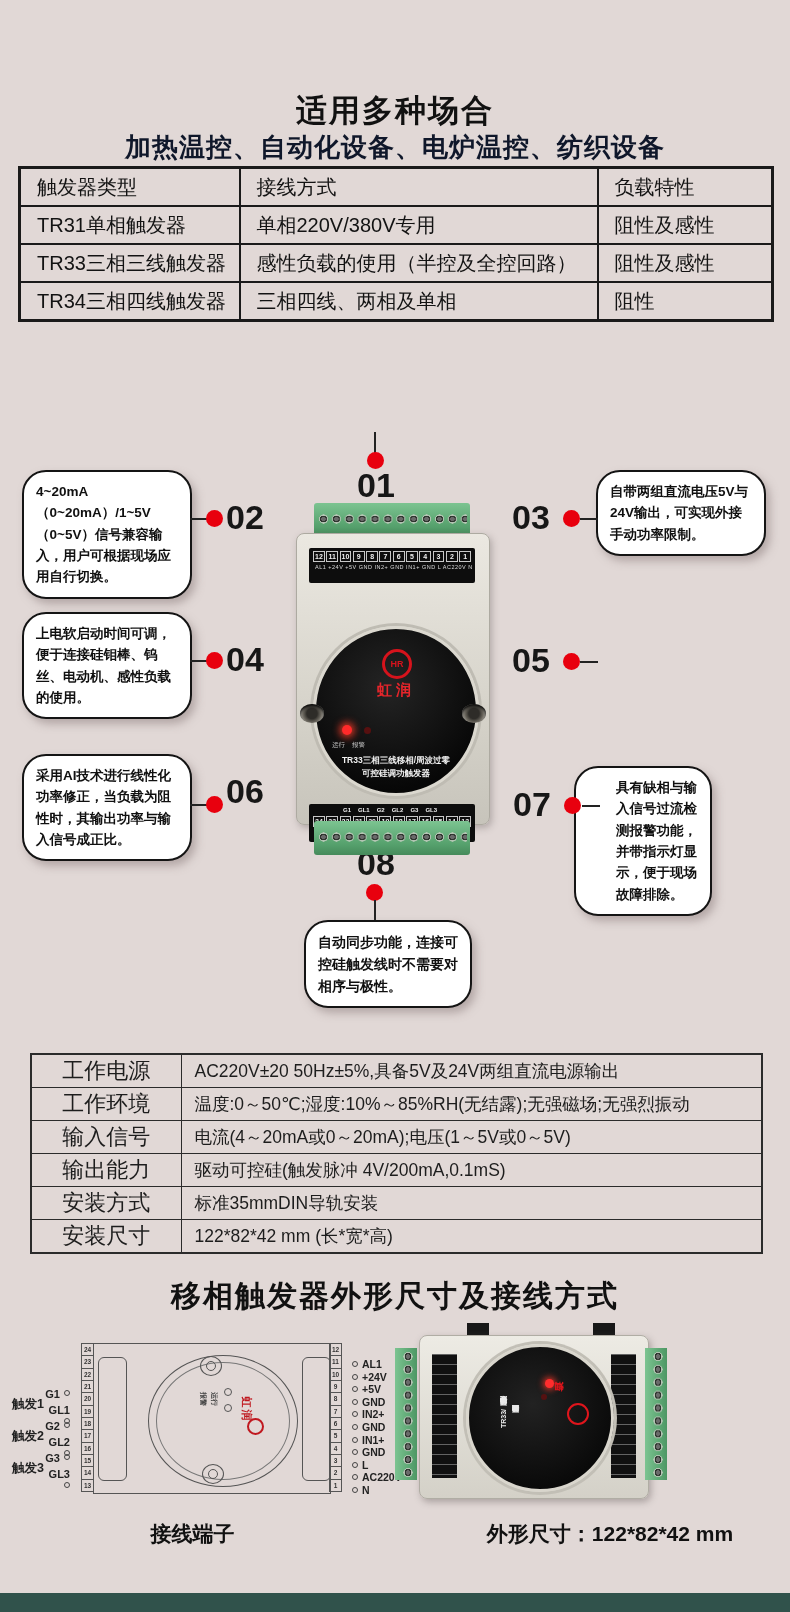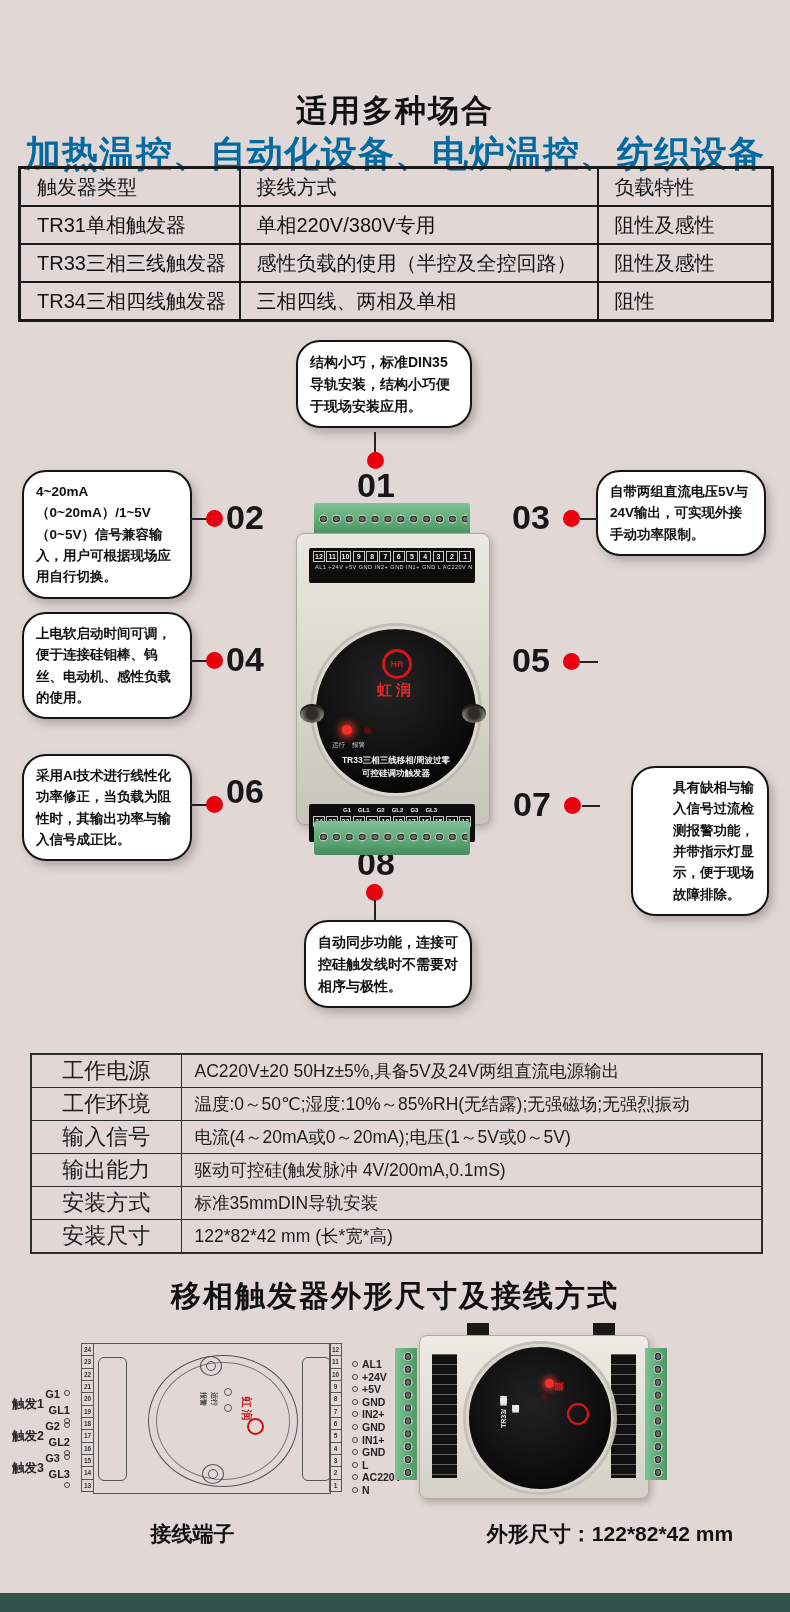--- a/index.html
+++ b/index.html
@@ -2,21 +2,21 @@
 <html><head>
 <meta charset="utf-8">
 <style>
   html,body{margin:0;padding:0;}
   .page{position:relative;width:790px;height:1612px;background:#e1d8d6;overflow:hidden;
         font-family:"Liberation Sans","DejaVu Sans",sans-serif;color:#151515;}
 
   
   .hdr-title{position:absolute;top:36px;left:0;right:0;text-align:center;font-size:41px;font-weight:bold;letter-spacing:3px;color:#111;}
   .hdr-sub{position:absolute;top:90px;left:0;right:0;text-align:center;font-size:31px;font-weight:bold;letter-spacing:2px;color:#111;}
-  .hdr-apps{position:absolute;top:130px;left:0;right:0;text-align:center;font-size:36px;font-weight:bold;letter-spacing:1px;color:#0369a1;}
+  .hdr-apps{position:absolute;top:130px;left:0;right:0;text-align:center;font-size:26px;font-weight:bold;letter-spacing:1px;color:#0f172a;}
 
   
   .model-table{position:absolute;left:18px;top:166px;width:753px;border-collapse:collapse;table-layout:fixed;}
   .model-table col.mc1{width:220px}.model-table col.mc2{width:358px}.model-table col.mc3{width:175px}
   .model-table th,.model-table td{border:2px solid #1a1a1a;height:36px;font-size:20px;font-weight:normal;
         text-align:left;padding:0 0 0 16px;color:#131313;white-space:nowrap;overflow:hidden;}
   .model-table{border:3px solid #1a1a1a;}
 
   
   .bubble{position:absolute;box-sizing:border-box;background:#fff;border:2.5px solid #141414;border-radius:24px;
@@ -159,21 +159,20 @@
       <td>阻性及感性</td>
     </tr>
     <tr>
       <td>TR34三相四线触发器</td>
       <td>三相四线、两相及单相</td>
       <td>阻性</td>
     </tr>
   </tbody>
     </table>
 
-  <div class="bubble center" style="left:296px;top:340px;width:176px;">结构小巧，标准DIN35导轨安装，结构小巧便于现场安装应用。</div>
   <div class="cline" style="left:374px;top:432px;width:2px;height:22px;"></div>
   <div class="dot" style="left:367px;top:452px;"></div>
   <div class="fnum" style="left:346px;top:466px;width:60px;text-align:center;">01</div>
 
   <div class="bubble" style="left:22px;top:470px;width:170px;">4~20mA（0~20mA）/1~5V（0~5V）信号兼容输入，用户可根据现场应用自行切换。</div>
   <div class="cline" style="left:190px;top:518px;width:18px;height:2px;"></div>
   <div class="dot" style="left:206px;top:510px;"></div>
   <div class="fnum" style="left:226px;top:498px;">02</div>
 
   <div class="bubble" style="left:596px;top:470px;width:170px;">自带两组直流电压5V与24V输出，可实现外接手动功率限制。</div>
@@ -188,21 +187,21 @@
 
   <div class="cline" style="left:580px;top:661px;width:18px;height:2px;"></div>
   <div class="dot" style="left:563px;top:653px;"></div>
   <div class="fnum" style="left:512px;top:641px;">05</div>
 
   <div class="bubble" style="left:22px;top:754px;width:170px;">采用AI技术进行线性化功率修正，当负载为阻性时，其输出功率与输入信号成正比。</div>
   <div class="cline" style="left:190px;top:804px;width:18px;height:2px;"></div>
   <div class="dot" style="left:206px;top:796px;"></div>
   <div class="fnum" style="left:226px;top:772px;">06</div>
 
-  <div class="bubble" style="left:631px;top:766px;width:138px;padding-left:40px;">具有缺相与输入信号过流检测报警功能，并带指示灯显示，便于现场故障排除。</div>
+  <div class="bubble" style="left:574px;top:766px;width:138px;padding-left:40px;">具有缺相与输入信号过流检测报警功能，并带指示灯显示，便于现场故障排除。</div>
   <div class="cline" style="left:582px;top:805px;width:18px;height:2px;"></div>
   <div class="dot" style="left:564px;top:797px;"></div>
   <div class="fnum" style="left:513px;top:785px;">07</div>
 
   <div class="fnum" style="left:346px;top:844px;width:60px;text-align:center;">08</div>
   <div class="dot" style="left:366px;top:884px;"></div>
   <div class="cline" style="left:374px;top:900px;width:2px;height:22px;"></div>
   <div class="bubble center" style="left:304px;top:920px;width:168px;">自动同步功能，连接可控硅触发线时不需要对相序与极性。</div>
 
   <div id="device">

